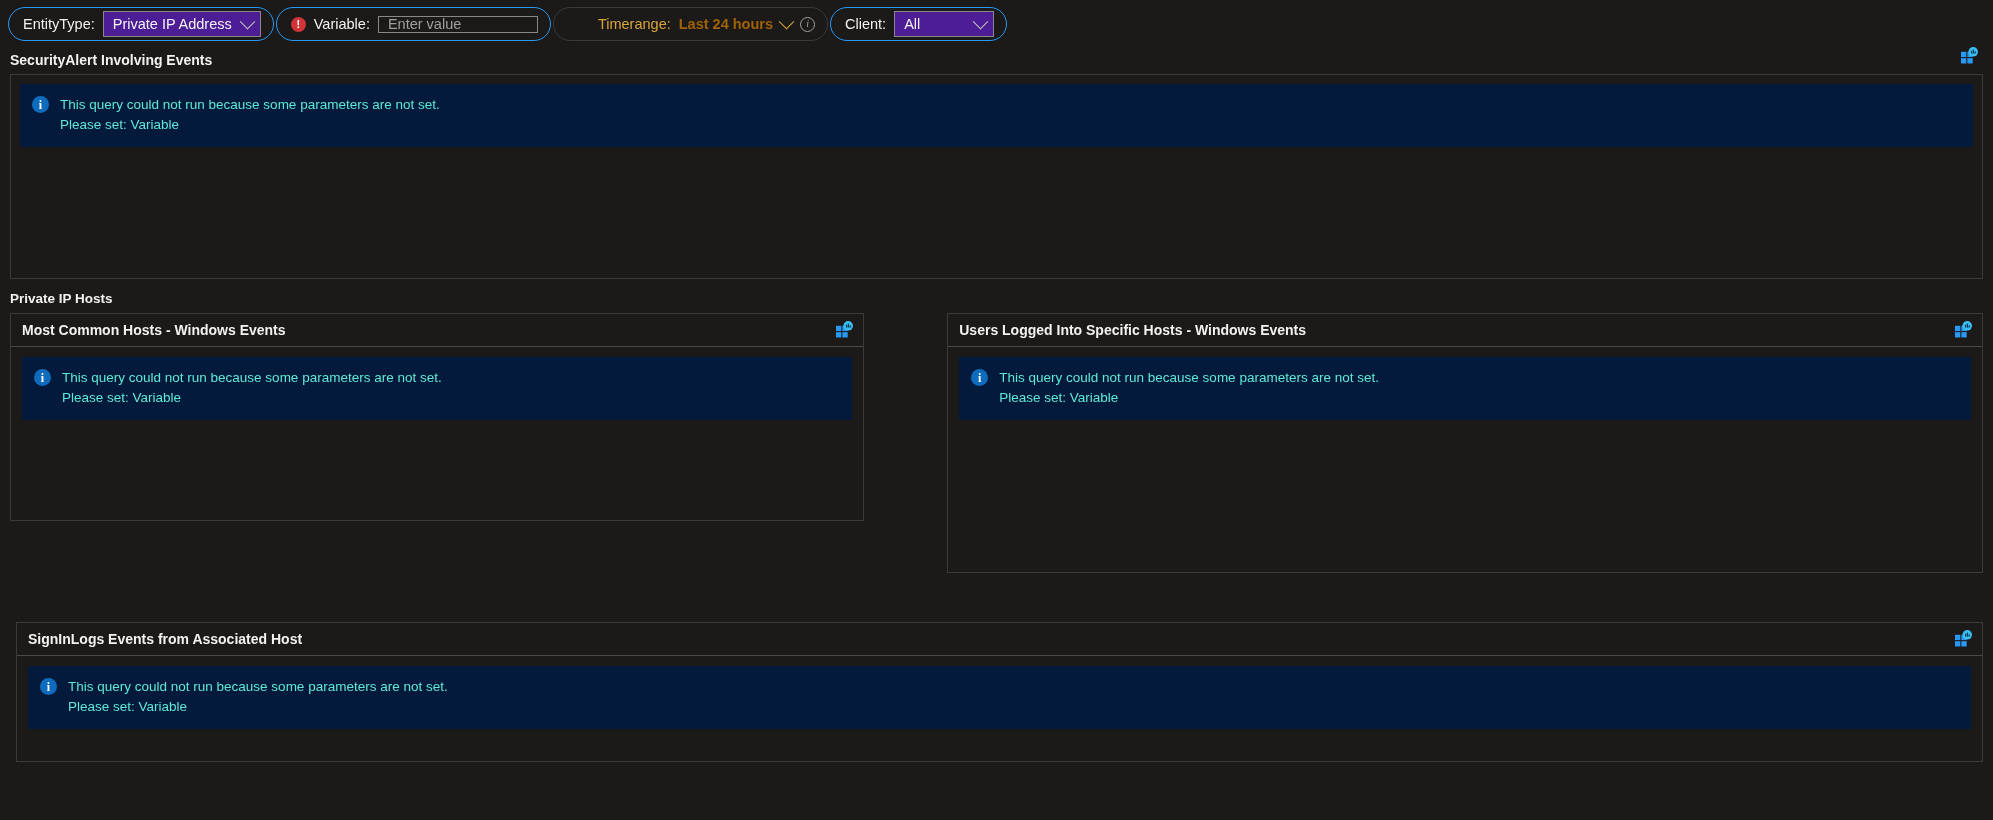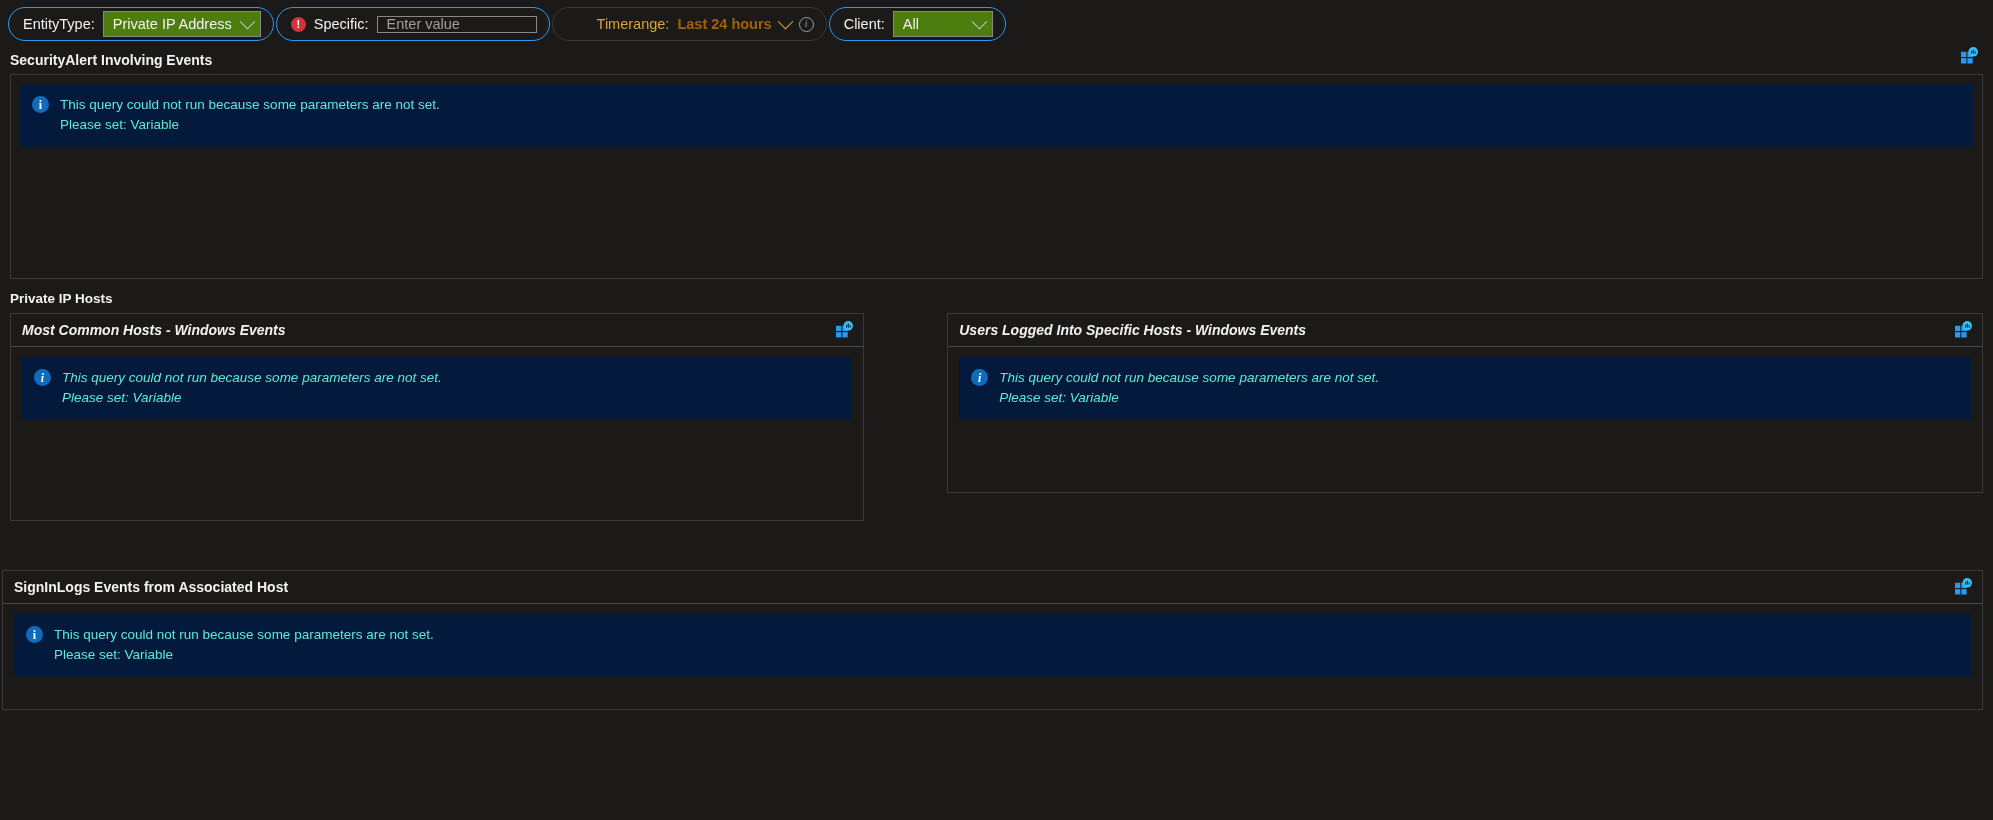--- a/index.html
+++ b/index.html
@@ -44,21 +44,21 @@
 
   .select-box {
     display: flex;
     align-items: center;
     justify-content: space-between;
     gap: 10px;
     height: 26px;
     min-width: 118px;
     padding: 0 7px 0 9px;
     border: 1px solid #8a8886;
-    background: #4d7c0f;
+    background: #4c1d95;
     color: #f3f2f1;
     font-size: 14.5px;
   }
   .select-box .sel-text { line-height: 1; }
 
   .text-input {
     display: flex;
     align-items: flex-end;
     height: 17px;
     width: 160px;
@@ -166,39 +166,39 @@
   .banner-text {
     font-size: 13.5px;
     line-height: 1.48;
     color: #5eead4;
   }
   .banner-text div { white-space: nowrap; }
 
   
   .chart-ico { width: 17px; height: 17px; flex: none; display:block; }
 
-  .row-two { display: flex; gap: 18px; font-style: italic; }
+  .row-two { display: flex; gap: 18px; }
   .spacer { height: 0; }
 </style>
 </head>
 <body>
 
 <div class="param-bar">
 
   <div class="pill focused">
     <span class="pill-label">EntityType:</span>
     <span class="select-box">
       <span class="sel-text">Private IP Address</span>
       <span class="chev"></span>
     </span>
   </div>
 
   <div class="pill focused">
     <span class="err-icon">!</span>
-    <span class="pill-label">Specific:</span>
+    <span class="pill-label">Variable:</span>
     <span class="text-input">
       <span class="ph">Enter value</span>
     </span>
   </div>
 
   <div class="pill plain">
     <span class="pill-label gold">Timerange:</span>
     <span class="pill-value-gold">Last 24 hours</span>
     <span class="chev gold"></span>
     <span class="info-circle">i</span>
@@ -262,21 +262,21 @@
         <span class="banner-text">
           <div>This query could not run because some parameters are not set.</div>
           <div>Please set: Variable</div>
         </span>
       </div>
     </div>
   </div>
 
   <div style="width:48px" class="spacer"></div>
 
-  <div class="panel" style="width:1055px; height:180px;">
+  <div class="panel" style="width:1055px; height:260px;">
     <div class="panel-head">
       <span class="panel-title">Users Logged Into Specific Hosts - Windows Events</span>
       <svg class="chart-ico" viewBox="0 0 16 16">
         <rect x="0" y="4.5" width="5" height="5" fill="#2899f5"></rect>
         <rect x="6" y="4.5" width="5" height="5" fill="#2899f5"></rect>
         <rect x="0" y="10.5" width="5" height="5" fill="#2899f5"></rect>
         <rect x="6" y="10.5" width="5" height="5" fill="#2899f5"></rect>
         <circle cx="11.5" cy="4.5" r="4.5" fill="#3bbdf0"></circle>
         <rect x="9.4" y="3.6" width="1.2" height="2.6" fill="#0b3a5c"></rect>
         <rect x="11.1" y="2.5" width="1.2" height="3.7" fill="#0b3a5c"></rect>
@@ -288,21 +288,21 @@
         <span class="banner-ico">i</span>
         <span class="banner-text">
           <div>This query could not run because some parameters are not set.</div>
           <div>Please set: Variable</div>
         </span>
       </div>
     </div>
   </div>
 </div>
 
-<div class="panel" style="margin:49px 10px 0 2px; height:140px;">
+<div class="panel" style="margin:49px 10px 0 16px; height:140px;">
   <div class="panel-head">
     <span class="panel-title">SignInLogs Events from Associated Host</span>
     <svg class="chart-ico" viewBox="0 0 16 16">
       <rect x="0" y="4.5" width="5" height="5" fill="#2899f5"></rect>
       <rect x="6" y="4.5" width="5" height="5" fill="#2899f5"></rect>
       <rect x="0" y="10.5" width="5" height="5" fill="#2899f5"></rect>
       <rect x="6" y="10.5" width="5" height="5" fill="#2899f5"></rect>
       <circle cx="11.5" cy="4.5" r="4.5" fill="#3bbdf0"></circle>
       <rect x="9.4" y="3.6" width="1.2" height="2.6" fill="#0b3a5c"></rect>
       <rect x="11.1" y="2.5" width="1.2" height="3.7" fill="#0b3a5c"></rect>

